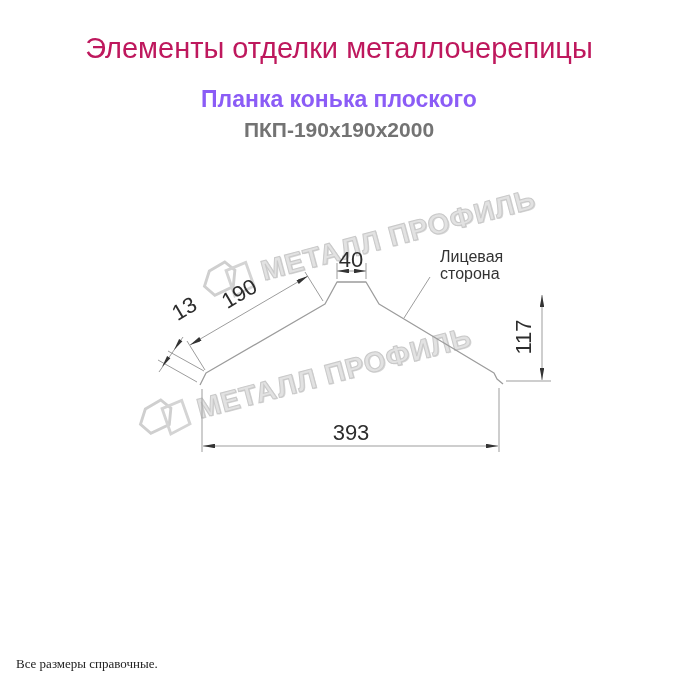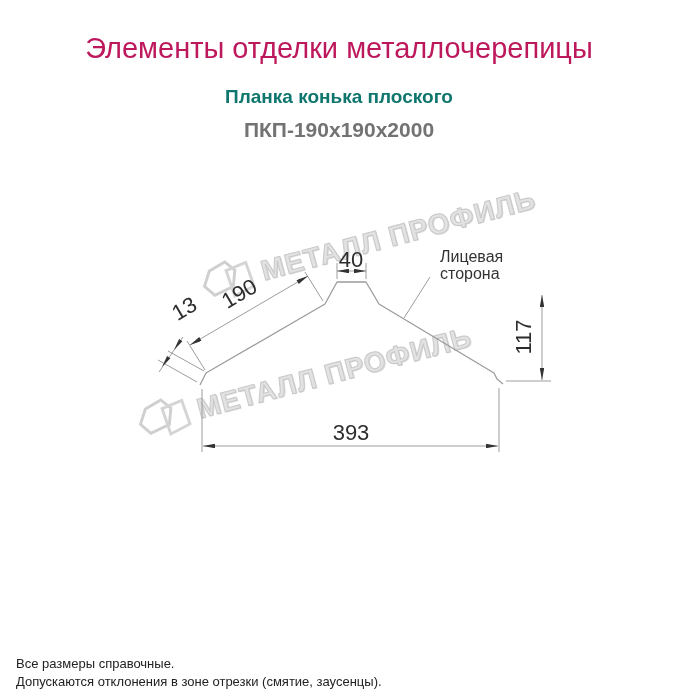--- a/index.html
+++ b/index.html
@@ -6,21 +6,21 @@
   body{
     width:700px;height:700px;position:relative;overflow:hidden;
     background:#ffffff;
     font-family:"Liberation Sans", sans-serif;
     color:#1c1c1c;
   }
   .abs{position:absolute;}
   
   .hline{left:0;width:678px;text-align:center;white-space:nowrap;}
   .title{top:22px;font-size:29px;color:#be185d;margin-top:10px;}
-  .subtitle{top:86px;font-size:19px;font-weight:700;color:#0f766e;}
+  .subtitle{top:86px;font-size:23px;font-weight:700;color:#8b5cf6;}
   .model{top:118px;font-size:21px;font-weight:700;color:#737373;}
   
   .wm{
     display:flex;align-items:center;gap:8px;
     transform-origin:left center;
     transform:rotate(-15deg);
     pointer-events:none;z-index:0;
   }
   .wm-text{
     font-size:28px;font-weight:700;letter-spacing:1px;white-space:nowrap;
@@ -37,21 +37,21 @@
   .dimtxt{
     font-family:"Liberation Sans", sans-serif;
     font-size:22px;fill:#2d2d2d;
   }
   .arrow{fill:#333333;stroke:none;}
   
   .face-side{
     left:440px;top:248px;font-size:16px;line-height:17px;color:#333;z-index:2;
   }
   .notes{
-    left:16px;top:655px;font-size:13px;line-height:17.5px;color:#222;z-index:2;
+    left:16px;top:655px;font-size:13px;line-height:17.5px;color:#222;z-index:2;font-family:Liberation Serif, serif;
   }
 </style>
 </head>
 <body>
 
 <div class="abs hline title">Элементы отделки металлочерепицы</div>
 <div class="abs hline subtitle">Планка конька плоского</div>
 <div class="abs hline model">ПКП-190х190х2000</div>
 
 <div class="abs wm wm-top">
@@ -116,14 +116,13 @@
   <path class="thin" d="M404,318 L430,277"></path>
 </svg>
 
 <div class="abs face-side">
   <div>Лицевая</div>
   <div>сторона</div>
 </div>
 
 <div class="abs notes">
   <div>Все размеры справочные.</div>
-  <div>Допускаются отклонения в зоне отрезки (смятие, заусенцы).</div>
 </div>
 
 </body></html>

